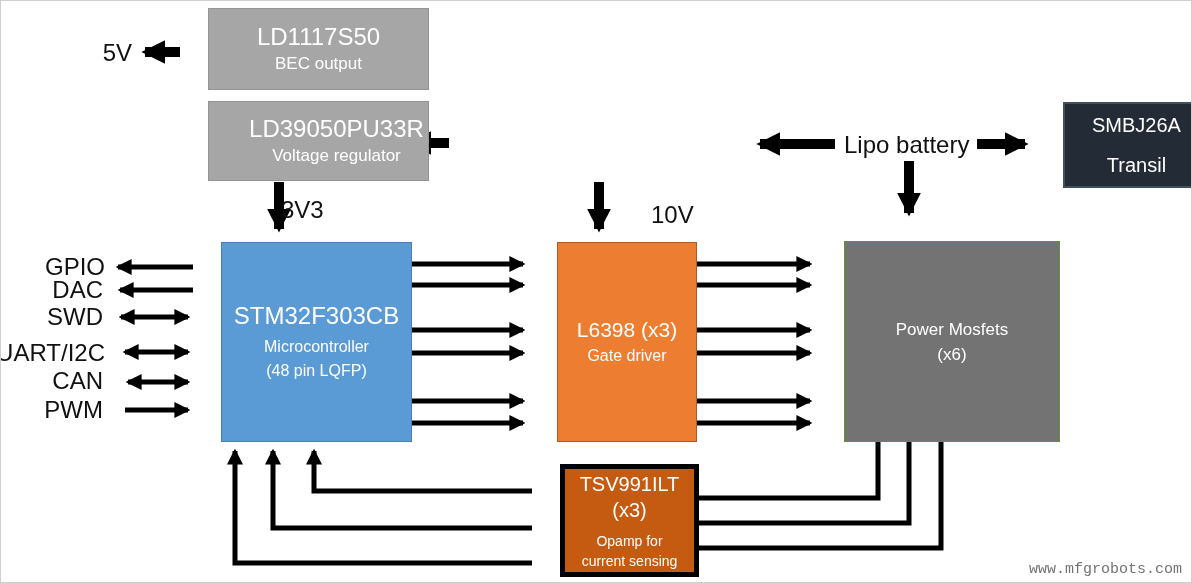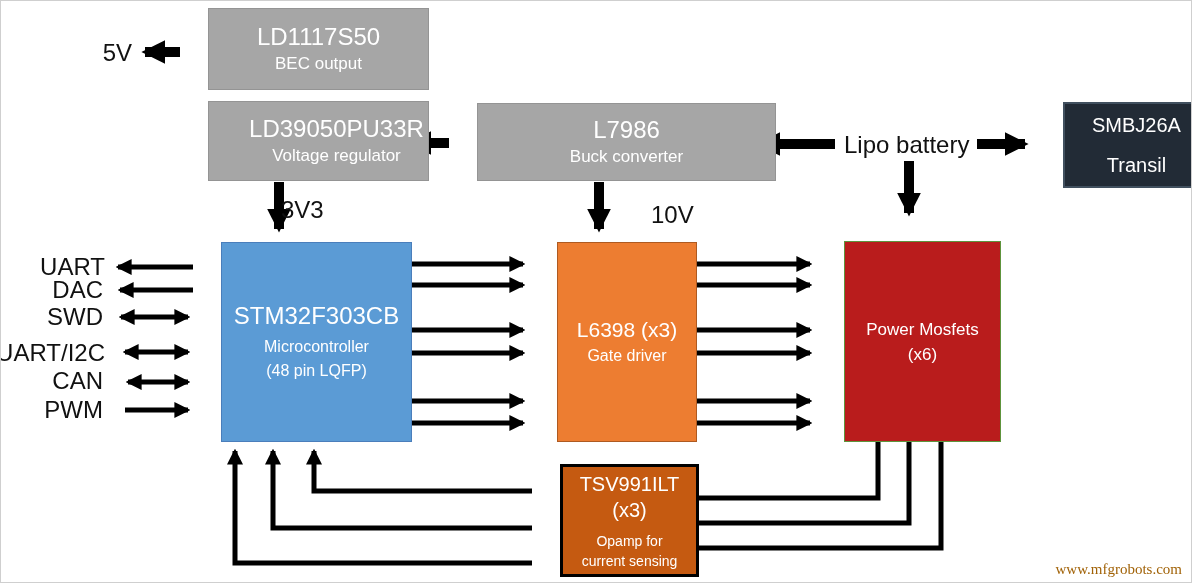--- a/index.html
+++ b/index.html
@@ -43,48 +43,48 @@
   #block-mcu .gap{height:4px;}
 
   #block-gate{
     left:528px;top:241px;width:140px;height:200px;
     background:#ed7d31;border:1px solid #ae5a21;
   }
   #block-gate .t1{font-size:21px;line-height:28px;}
   #block-gate .t2{font-size:16px;}
 
   #block-mosfets{
-    left:815px;top:240px;width:157px;height:201px;
-    background:#b91c1c;border:1px solid #5e943c;align-items:center;
+    left:815px;top:240px;width:216px;height:201px;
+    background:#737373;border:1px solid #5e943c;align-items:center;
   }
   #block-mosfets .t1{font-size:17px;line-height:25px;}
   #block-mosfets .t2{font-size:17px;line-height:25px;}
 
   #block-opamp{
     left:531px;top:463px;width:139px;height:113px;
-    background:#c55a11;border:3px solid #000000;
+    background:#c55a11;border:5px solid #000000;
   }
   #block-opamp .t1{font-size:20px;line-height:26px;}
   #block-opamp .t3{font-size:14px;line-height:20px;}
   #block-opamp .gap8{height:8px;}
 
   .lbl{
     position:absolute;color:#111;
     font-size:24px;line-height:26px;white-space:nowrap;
   }
   .lbl.right{text-align:right;}
 
   #connector-layer{position:absolute;left:0;top:0;pointer-events:none;}
   .thin{stroke:#000;stroke-width:5;fill:none;stroke-linejoin:miter;}
   .thick{stroke:#000;stroke-width:10;fill:none;}
 
   #watermark{
     position:absolute;right:9px;top:560px;
-    font-family:Liberation Serif, serif;
-    font-size:15px;color:#a16207;
+    font-family:Liberation Mono, monospace;
+    font-size:15px;color:#737373;
   }
 </style>
 </head>
 <body>
 
 <div id="canvas">
 
   <svg id="connector-layer" width="1192" height="583" viewBox="0 0 1192 583">
     <defs>
       <marker id="ah" viewBox="0 0 10 10" refX="8.5" refY="5" markerWidth="3.2" markerHeight="3.2" orient="auto-start-reverse" markerUnits="strokeWidth">
@@ -136,24 +136,20 @@
   <div class="block gray" id="block-bec">
     <div class="t1">LD1117S50</div>
     <div class="t2">BEC output</div>
   </div>
 
   <div class="block gray" id="block-vreg">
     <div class="t1">LD39050PU33R</div>
     <div class="t2">Voltage regulator</div>
   </div>
 
-  <div class="block gray" id="block-buck">
-    <div class="t1">L7986</div>
-    <div class="t2">Buck converter</div>
-  </div>
 
   <div class="block" id="block-transil">
     <div class="t1">SMBJ26A</div>
     <div class="gap"></div>
     <div class="t1">Transil</div>
   </div>
 
   <div class="block" id="block-mcu">
     <div class="t1">STM32F303CB</div>
     <div class="gap"></div>
@@ -177,21 +173,21 @@
     <div class="gap8"></div>
     <div class="t3">Opamp for</div>
     <div class="t3">current sensing</div>
   </div>
 
   <div class="lbl right" style="right:1059px;top:39px;">5V</div>
   <div class="lbl" style="left:280px;top:196px;">3V3</div>
   <div class="lbl" style="left:650px;top:201px;">10V</div>
   <div class="lbl" style="left:843px;top:131px;">Lipo battery</div>
 
-  <div class="lbl right" style="right:1086px;top:253px;">UART</div>
+  <div class="lbl right" style="right:1086px;top:253px;">GPIO</div>
   <div class="lbl right" style="right:1088px;top:276px;">DAC</div>
   <div class="lbl right" style="right:1088px;top:303px;">SWD</div>
   <div class="lbl right" style="right:1086px;top:339px;">UART/I2C</div>
   <div class="lbl right" style="right:1088px;top:367px;">CAN</div>
   <div class="lbl right" style="right:1088px;top:396px;">PWM</div>
 
   <div id="watermark">www.mfgrobots.com</div>
 
 </div>
 

